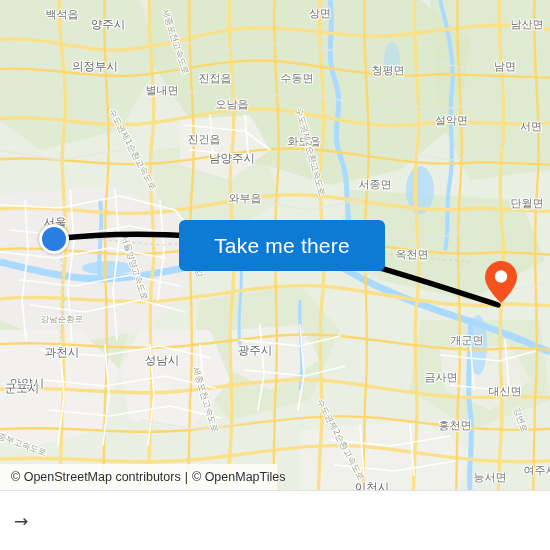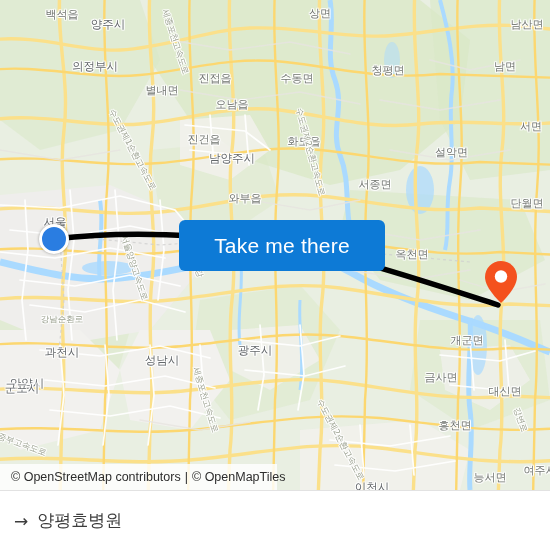--- a/index.html
+++ b/index.html
@@ -229,21 +229,21 @@
         <div class="lbl sz-town" style="left: 527px; top: 24px;">남산면</div>
         <div class="lbl sz-city" style="left: 95px; top: 66px;">의정부시</div>
         <div class="lbl sz-town" style="left: 215px; top: 78px;">진접읍</div>
         <div class="lbl sz-town" style="left: 297px; top: 78px;">수동면</div>
         <div class="lbl sz-town" style="left: 388px; top: 70px;">청평면</div>
         <div class="lbl sz-town" style="left: 505px; top: 66px;">남면</div>
         <div class="lbl sz-town" style="left: 162px; top: 90px;">별내면</div>
         <div class="lbl sz-town" style="left: 232px; top: 104px;">오남읍</div>
         <div class="lbl sz-town" style="left: 204px; top: 139px;">진건읍</div>
         <div class="lbl sz-town" style="left: 304px; top: 141px;">화도읍</div>
-        <div class="lbl sz-town" style="left: 436px; top: 152px; padding-left: 31px;">설악면</div>
+        <div class="lbl sz-town" style="left: 436px; top: 120px; padding-left: 31px;">설악면</div>
         <div class="lbl sz-town" style="left: 531px; top: 126px;">서면</div>
         <div class="lbl sz-city" style="left: 232px; top: 158px;">남양주시</div>
         <div class="lbl sz-town" style="left: 245px; top: 198px;">와부읍</div>
         <div class="lbl sz-town" style="left: 375px; top: 184px;">서종면</div>
         <div class="lbl sz-town" style="left: 527px; top: 203px;">단월면</div>
         <div class="lbl sz-city" style="left: 55px; top: 222px;">서울</div>
         <div class="lbl sz-town" style="left: 412px; top: 254px;">옥천면</div>
         <div class="lbl sz-road" style="left: 62px; top: 320px;">강남순환로</div>
         <div class="lbl sz-town" style="left: 467px; top: 340px;">개군면</div>
         <div class="lbl sz-city" style="left: 62px; top: 352px;">과천시</div>
@@ -290,16 +290,15 @@
     <div class="attrib">
       <span>© OpenStreetMap contributors</span>
       <span class="sep">|</span>
       <span>© OpenMapTiles</span>
     </div>
   </div>
 
   <div class="footer">
     <div class="route-title">
       <span class="arrow">→</span>
-      <span>양평효병원</span>
     </div>
   </div>
 </div>
 
 </body></html>

